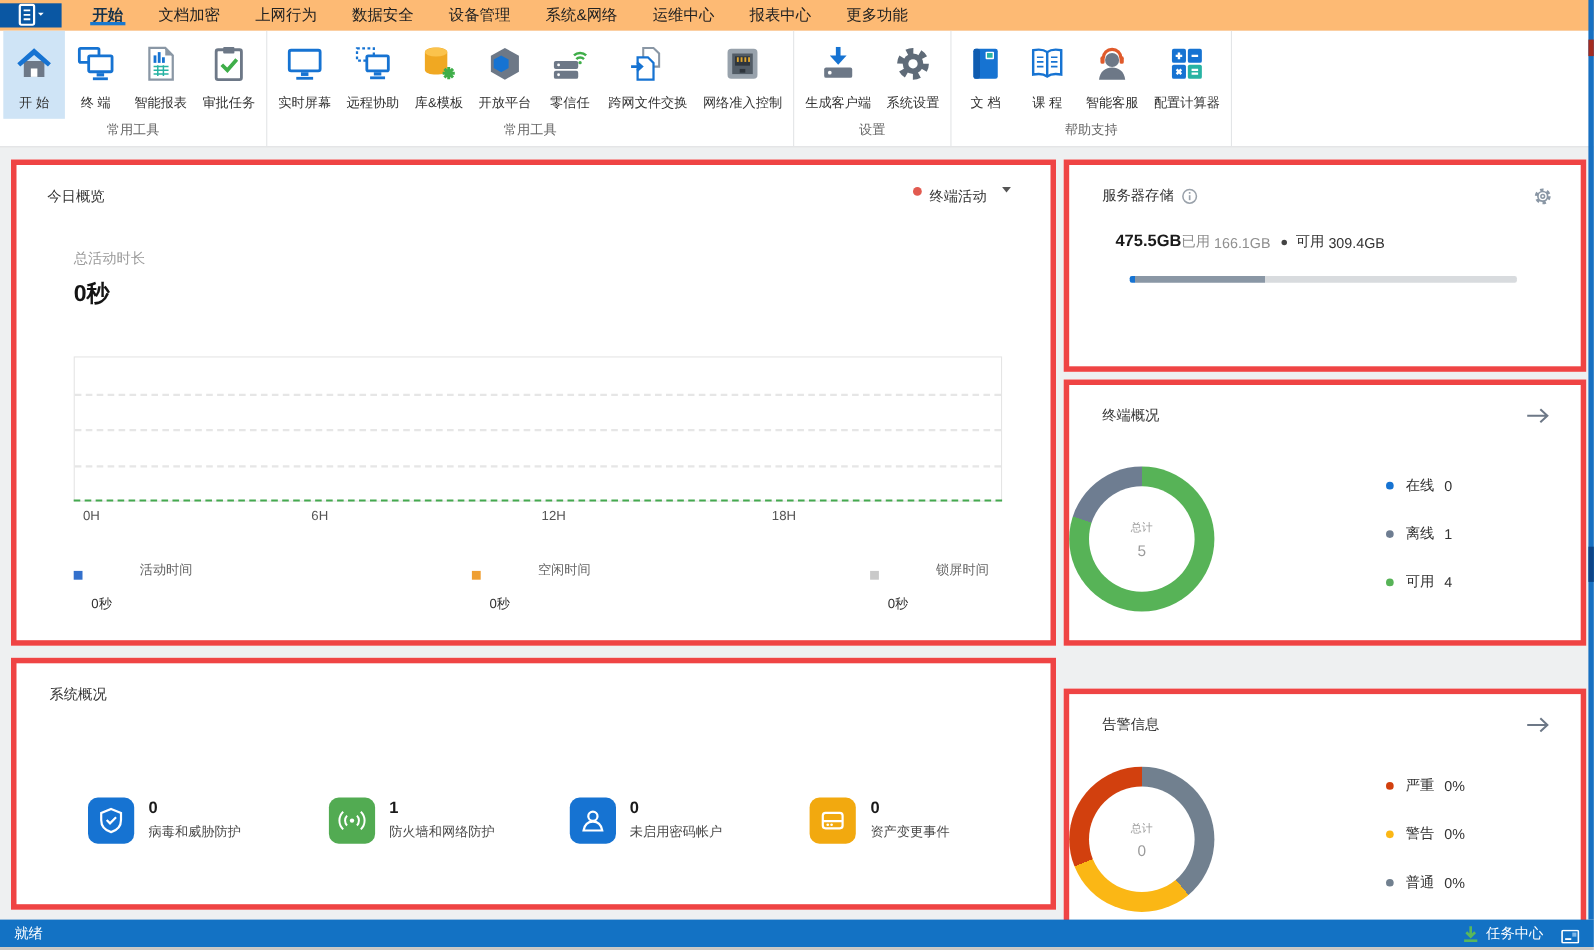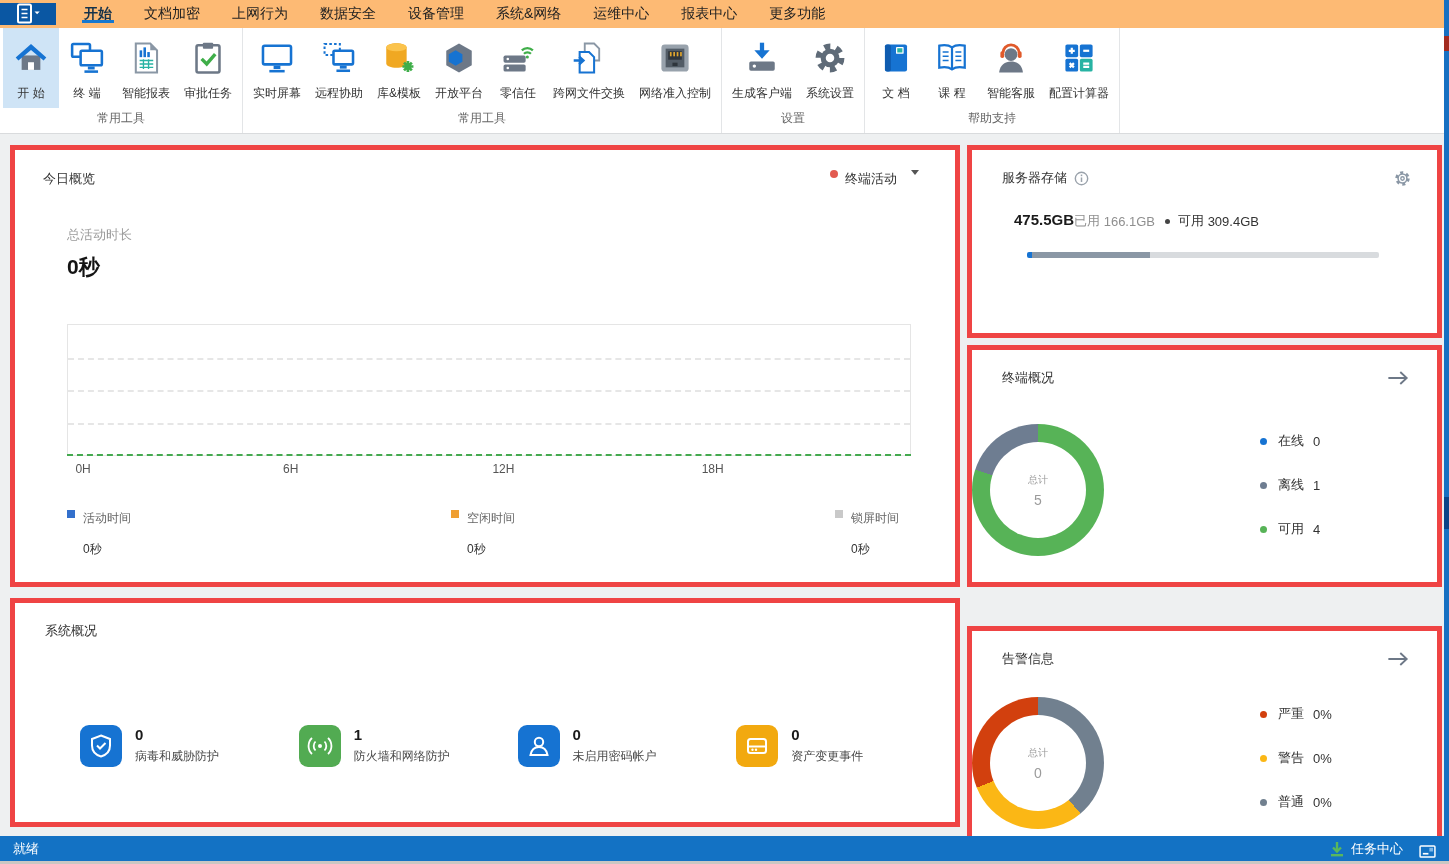--- a/index.html
+++ b/index.html
@@ -42,21 +42,21 @@
   .caret { width:0; height:0; border-left:4.5px solid transparent; border-right:4.5px solid transparent; border-top:5.5px solid #555; }
   .big-stat { margin:38px 0 0 52px; }
   .big-label { font-size:13px; color:#9B9B9B; }
   .big-value { font-size:21px; font-weight:bold; color:#141414; margin-top:9px; }
   .chartbox { position:absolute; left:52px; top:174px; width:844px; height:132px; border:1px solid #E5E5E5; background:#FFF; }
   .gl { position:absolute; left:0; right:0; border-top:2px dashed #E6E6E6; }
   .baseline { position:absolute; left:-1px; right:-1px; bottom:-1px; border-top:2px dashed #44A94F; }
   .xlabels { position:absolute; left:52px; top:312px; width:844px; height:16px; font-size:12px; color:#555; }
   .xlabels span { position:absolute; top:0; }
   .tlegend { position:absolute; left:52px; right:56px; top:360px; display:flex; justify-content:space-between; }
-  .tleg-head { display:flex; align-items:flex-start; }
+  .tleg-head { display:flex; align-items:flex-end;gap:44px; }
   .sq { width:8px; height:8px; display:inline-block; }
   .tleg-label { font-size:12px; color:#666; margin-left:8px; }
   .tleg-value { font-size:12px; color:#333; margin:14px 0 0 16px; }
 
   
   #card-storage .card-head { padding:19px 26px 0 30px; }
   .info-ic { margin-left:7px; display:inline-flex; }
   .stor-nums { display:flex; justify-content:flex-start; align-items:baseline; padding:0 58px 0 42px; margin-top:24px; }
   .stor-total { font-size:15px; font-weight:bold; color:#1A1A1A; }
   .stor-right { display:flex; align-items:center; font-size:13px; }

